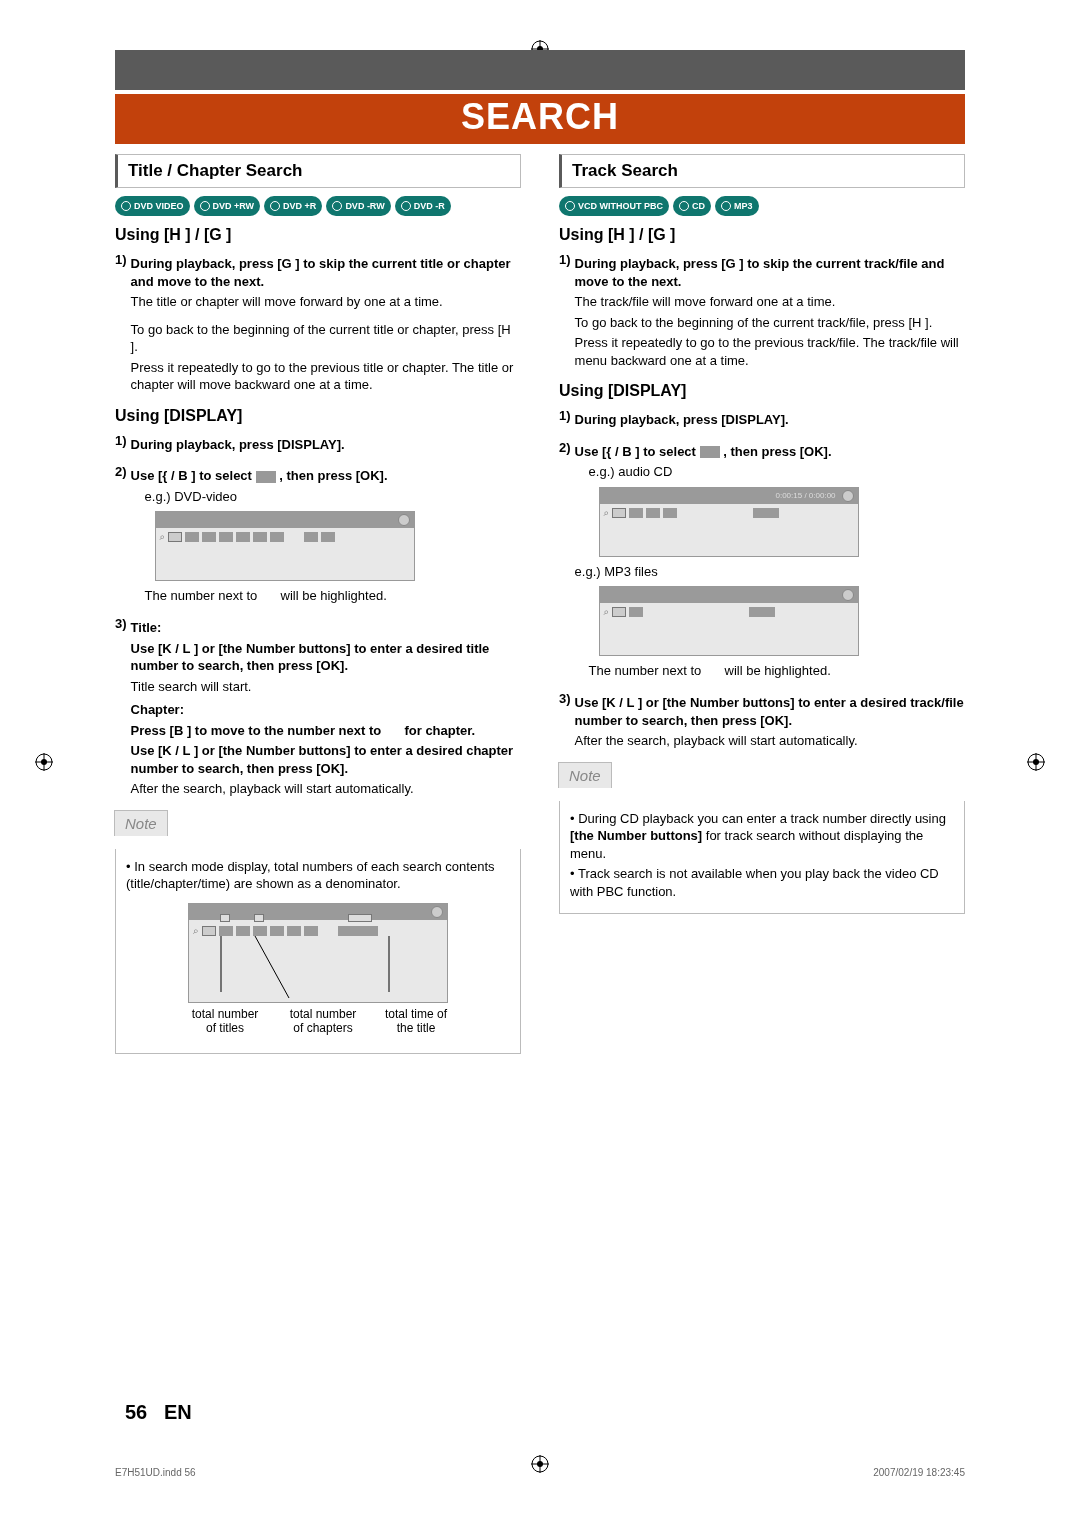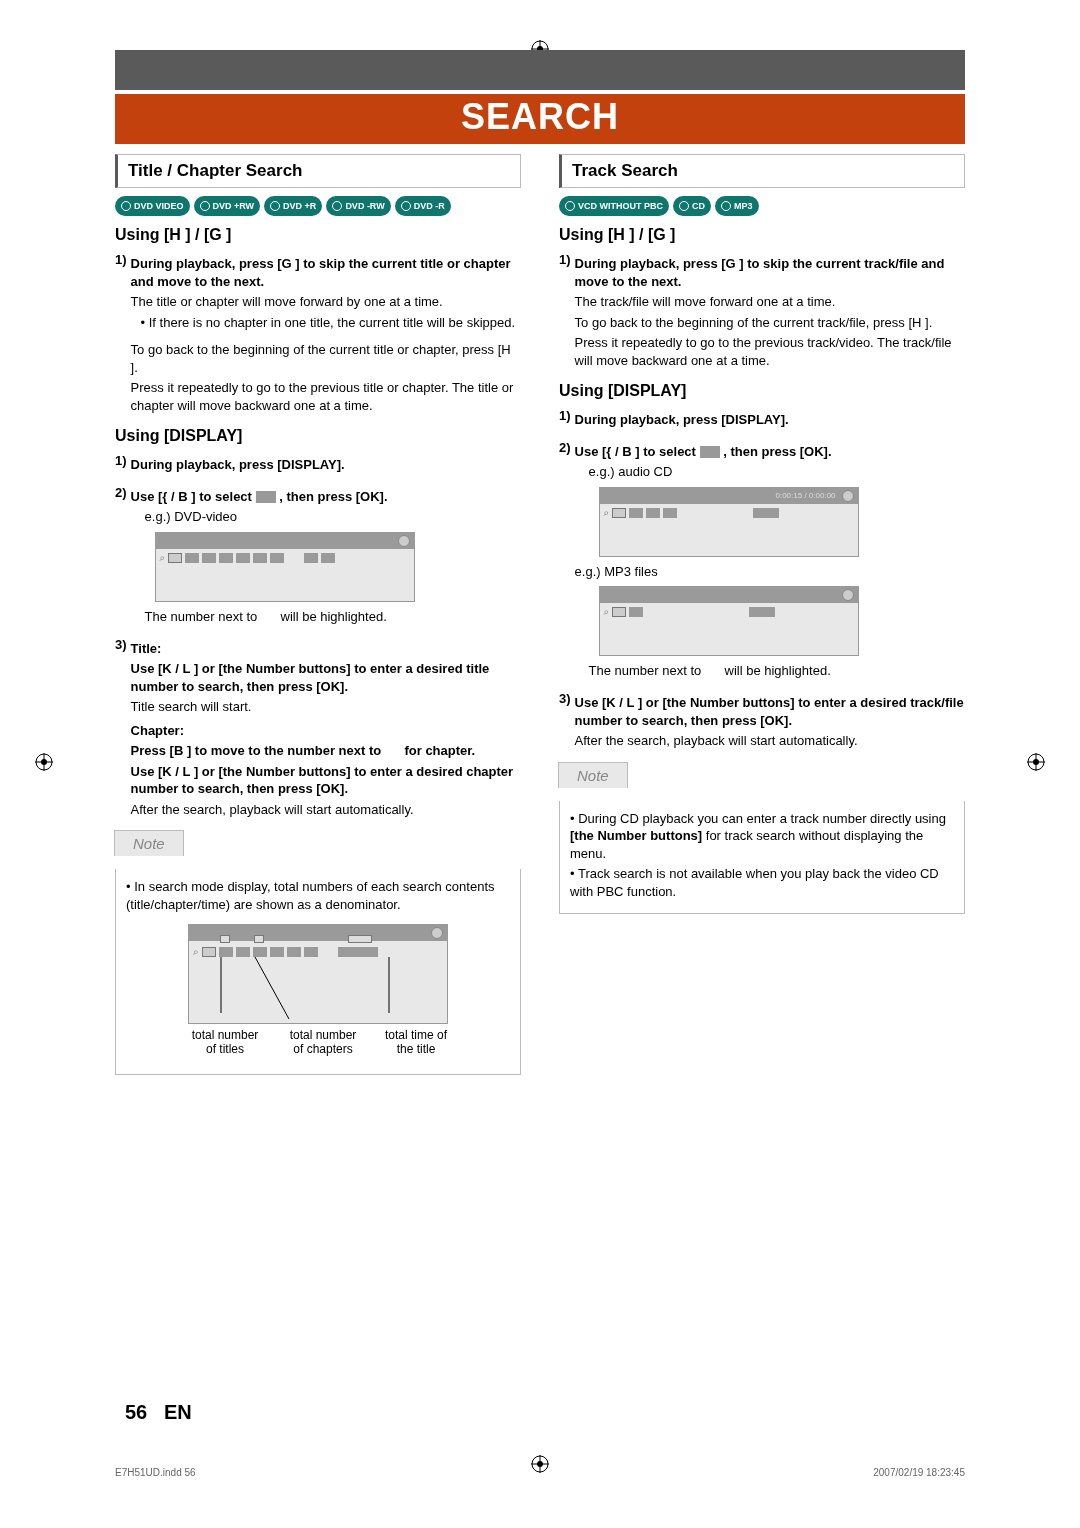--- a/index.html
+++ b/index.html
@@ -32,21 +32,21 @@
   .inline-block { display: inline-block; width: 20px; height: 12px; background: #999; vertical-align: middle; }
   .display-box { background: #e8e8e8; border: 1px solid #999; width: 260px; height: 70px; margin: 6px 0 6px 24px; position: relative; font-size: 8px; }
   .display-toprow { background: #9a9a9a; height: 16px; display: flex; justify-content: flex-end; align-items: center; padding: 0 4px; gap: 6px; color: #ddd; font-size: 8px; text-align: center; }
   .display-toprow .disc-circ { width: 12px; height: 12px; border-radius: 50%; background: #ccc; border: 1px solid #888; }
   .display-row2 { display: flex; gap: 3px; padding: 3px 4px; align-items: center; }
   .display-row2 .mag { font-size: 10px; color: #777; }
   .display-row2 .sq { width: 14px; height: 10px; background: #9a9a9a; }
   .display-row2 .sq.hl { background: #ccc; border: 1px solid #777; }
   .display-row2 .gap { width: 14px; }
   .note-box { border: 1px solid #bbb; border-top: none; margin: 14px 0; }
-  .note-title { background: #e8e8e8; border: 1px solid #bbb; border-bottom: none; padding: 4px 18px; font-style: italic; color: #888; font-size: 15px; display: inline-block; position: relative; top: 1px; left: -1px; }
+  .note-title { background: #e8e8e8; border: 1px solid #bbb; border-bottom: none; padding: 4px 10px; font-style: italic; color: #888; font-size: 15px; display: inline-block; position: relative; top: 1px; left: -1px; }
   .note-body { padding: 6px 10px 10px; }
   .note-body p { line-height: 1.35; }
   .note-diagram { width: 260px; height: 100px; background: #e8e8e8; border: 1px solid #999; margin: 10px auto 4px; position: relative; }
   .pointer-labels { display: flex; justify-content: center; gap: 18px; font-size: 12px; text-align: center; margin-bottom: 8px; }
   .footer { position: absolute; bottom: 104px; left: 125px; font-weight: bold; font-size: 20px; }
   .print-meta { position: absolute; bottom: 50px; left: 115px; right: 115px; display: flex; justify-content: space-between; font-size: 10px; color: #666; }
   .reg-side { position: absolute; top: 50%; transform: translateY(-50%); font-size: 16px; }
   .reg-left { left: 35px; }
   .reg-right { right: 35px; }
   svg.reg { width: 18px; height: 18px; }
@@ -108,21 +108,20 @@
           </span>
       </div>
 
       <div class="subhead">Using [H   ] / [G   ]</div>
 
       <div class="step">
         <span class="step-num">1)</span>
         <div class="step-body">
           <p class="bold">During playback, press [G   ] to skip the current title or chapter and move to the next.</p>
           <p>The title or chapter will move forward by one at a time.</p>
-          <p class="bullet-dot">• <span>If there is no chapter in one title, the current title will be skipped.</span></p>
           <p style="margin-top:10px">To go back to the beginning of the current title or chapter, press [H   ].</p>
           <p>Press it repeatedly to go to the previous title or chapter. The title or chapter will move backward one at a time.</p>
         </div>
       </div>
 
       <div class="subhead">Using [DISPLAY]</div>
 
       <div class="step">
         <span class="step-num">1)</span>
         <div class="step-body">
@@ -232,21 +231,21 @@
       </div>
 
       <div class="subhead">Using [H   ] / [G   ]</div>
 
       <div class="step">
         <span class="step-num">1)</span>
         <div class="step-body">
           <p class="bold">During playback, press [G   ] to skip the current track/file and move to the next.</p>
           <p>The track/file will move forward one at a time.</p>
           <p>To go back to the beginning of the current track/file, press [H   ].</p>
-          <p>Press it repeatedly to go to the previous track/video. The track/file will move backward one at a time.</p>
+          <p>Press it repeatedly to go to the previous track/file. The track/file will menu backward one at a time.</p>
         </div>
       </div>
 
       <div class="subhead">Using [DISPLAY]</div>
 
       <div class="step">
         <span class="step-num">1)</span>
         <div class="step-body">
             <p class="bold">During playback, press [DISPLAY].</p>
           </div>

